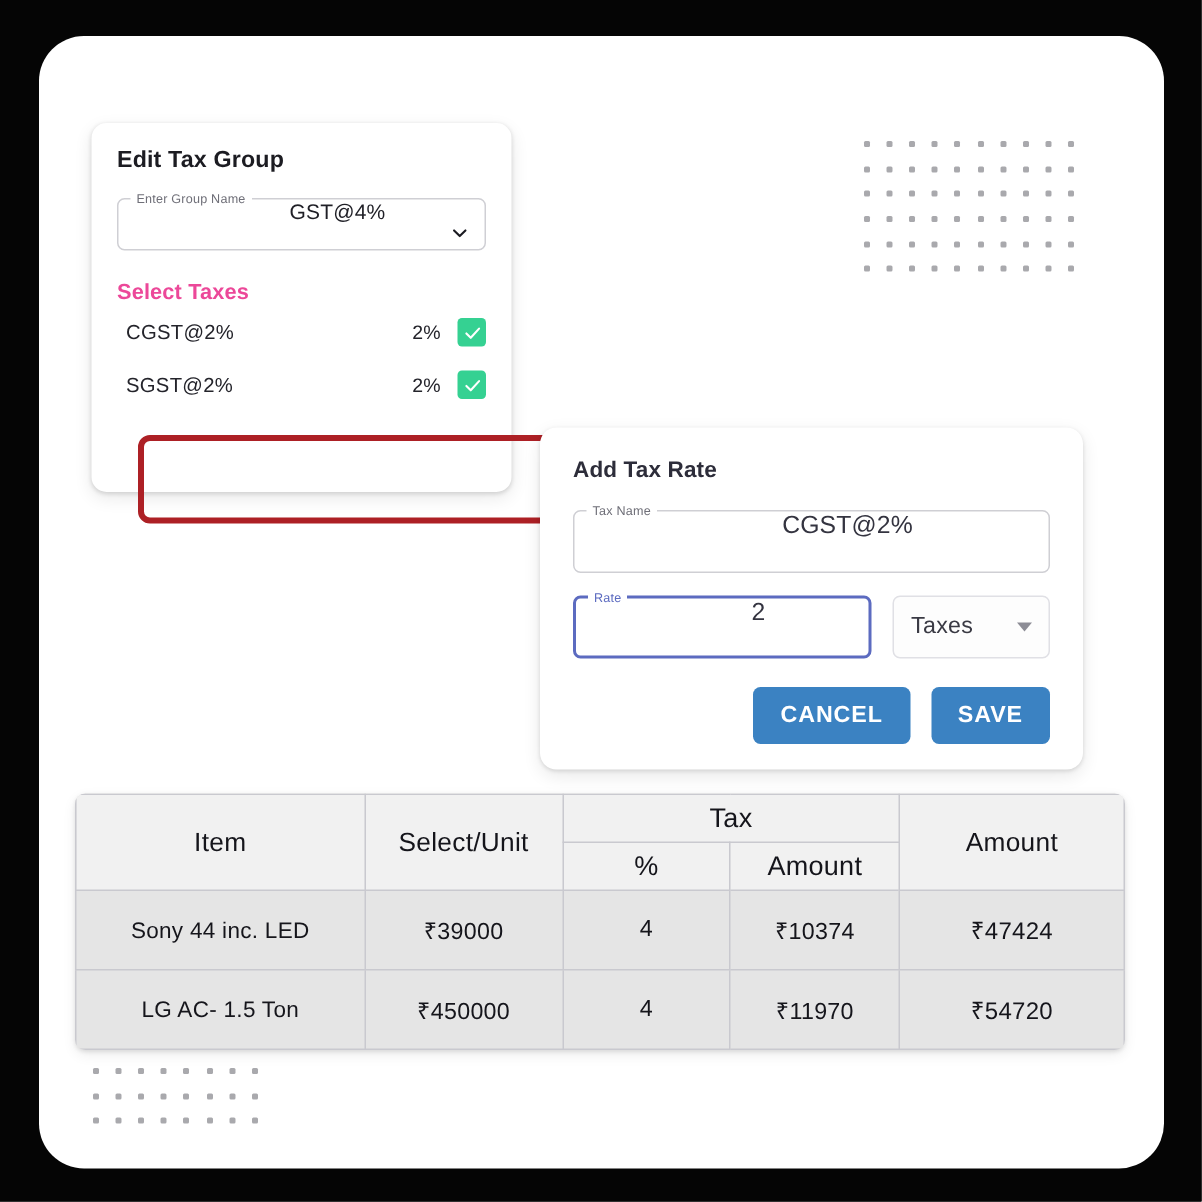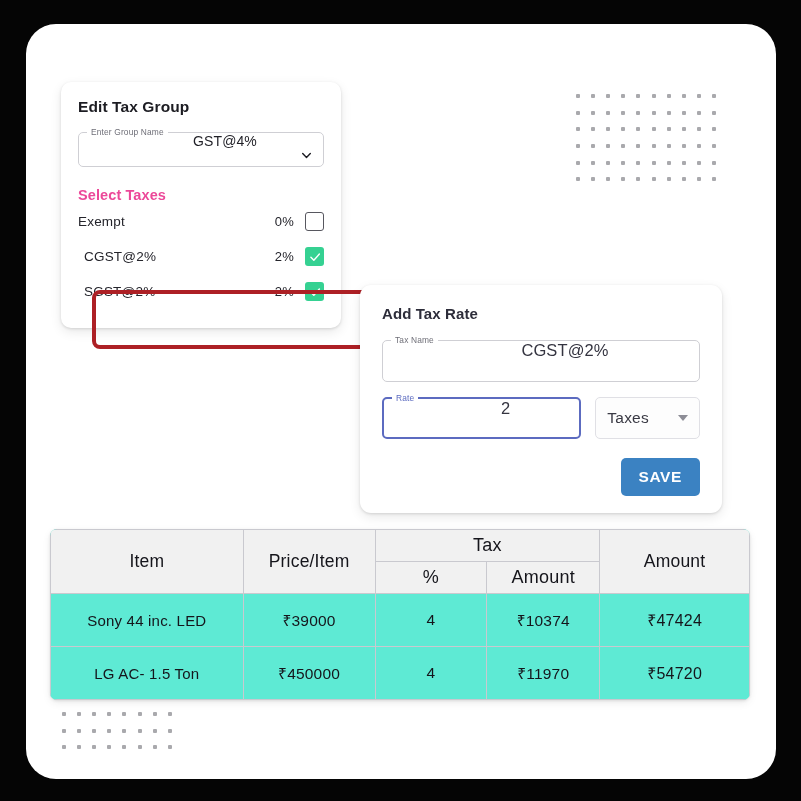--- a/index.html
+++ b/index.html
@@ -249,21 +249,21 @@
     cursor: pointer;
   }
 
   
   #items-table {
     position: absolute;
     left: 24px;
     top: 505px;
     width: 700px;
     border-collapse: collapse;
-    background: #5eead4;
+    background: #e5e5e5;
     border-radius: 7px;
     overflow: hidden;
     box-shadow: 0 1px 3px rgba(0,0,0,.10), 0 3px 9px rgba(0,0,0,.07);
   }
   #items-table th, #items-table td {
     border: 1px solid #c9c9cf;
     text-align: center;
     color: #15151b;
   }
   #items-table thead th {
@@ -384,25 +384,20 @@
       <div class="outlined-field" id="group-name-field">
         <span class="legend">Enter Group Name</span>
         <span class="value">GST@4%</span>
         <svg class="chev" viewBox="0 0 24 24">
           <path d="M5 8.5 L12 15.5 L19 8.5" fill="none" stroke="#1b1b22" stroke-width="2.6" stroke-linecap="round" stroke-linejoin="round"></path>
         </svg>
       </div>
 
       <div class="section-title">Select Taxes</div>
 
-      <div class="tax-row">
-        <span class="tname">Exempt</span>
-        <span class="trate">0%</span>
-        <span class="cbox"></span>
-      </div>
 
       <div id="tax-rows-indented">
 
         <div class="tax-row">
           <span class="tname">CGST@2%</span>
           <span class="trate">2%</span>
           <span class="cbox checked" style="background: rgb(53, 209, 146);">
             <svg viewBox="0 0 24 24">
               <path d="M5 12.5 L10 17.5 L19.5 7" fill="none" stroke="#ffffff" stroke-width="2.4" stroke-linecap="round" stroke-linejoin="round"></path>
             </svg>
@@ -438,29 +433,30 @@
           <span class="value">2</span>
         </div>
 
         <div id="unit-select">
           <span class="value">Taxes</span>
           <span class="tri-down"></span>
         </div>
       </div>
 
       <div class="dialog-actions">
+        <button class="btn" style="background: rgb(59, 130, 194);">CANCEL</button>
         <button class="btn" style="background: rgb(59, 130, 194);">SAVE</button>
       </div>
     </div>
 
     <table id="items-table">
       <thead>
         <tr>
           <th rowspan="2" class="big" style="width:193px">Item</th>
-          <th rowspan="2" class="big" style="width:132px">Price/Item</th>
+          <th rowspan="2" class="big" style="width:132px">Select/Unit</th>
           <th colspan="2" style="width:225px">Tax</th>
           <th rowspan="2" class="big" style="width:150px">Amount</th>
         </tr>
         <tr>
           <th style="width:112px">%</th>
           <th style="width:113px">Amount</th>
         </tr>
       </thead>
       <tbody>
         <tr>

